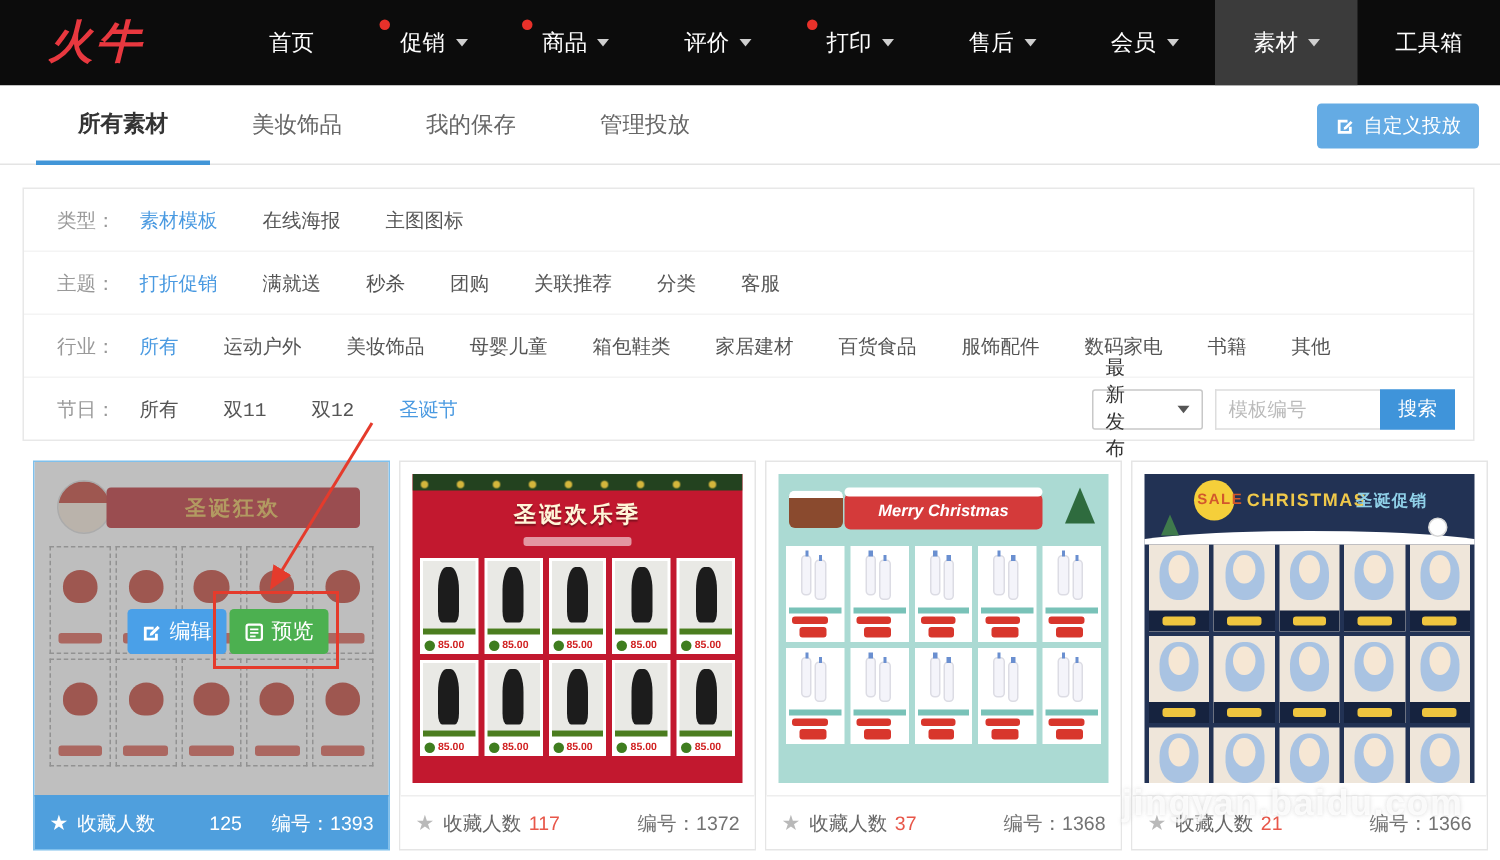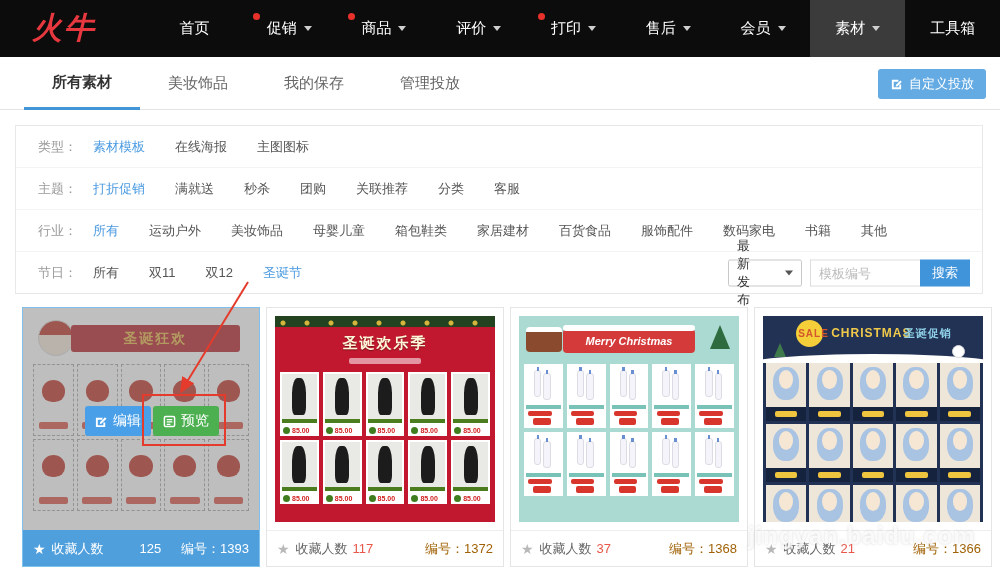--- a/index.html
+++ b/index.html
@@ -23,21 +23,21 @@
   .tab{width:116px;display:flex;align-items:center;justify-content:center;font-size:15px;color:#666;cursor:pointer;box-sizing:border-box;height:53px;}
   .tab.active{color:#333;font-weight:bold;border-bottom:3px solid #4296d8;}
   .custom-btn{position:absolute;right:14px;top:12px;height:30px;background:#64abe4;color:#fff;font-size:13px;
               border:none;border-radius:3px;padding:0 12px;display:flex;align-items:center;gap:6px;cursor:pointer;}
 
   
   .filter-panel{position:absolute;left:15px;top:125px;width:968px;border:1px solid #e8e8e8;background:#fff;box-sizing:border-box;}
   .filter-row{display:flex;align-items:center;height:41px;padding-left:22px;border-bottom:1px solid #f4f4f4;font-size:13px;position:relative;}
   .filter-row:last-child{border-bottom:none;}
   .filter-label{color:#999;margin-right:16px;}
-  .filter-option{color:#555;margin-right:30px;cursor:pointer;}
+  .filter-option{color:#555;margin-right:30px;cursor:pointer;font-family:Liberation Mono, monospace;}
   .filter-option.active{color:#4a9ae1;}
   .sort-controls{position:absolute;right:12px;top:50%;transform:translateY(-50%);display:flex;align-items:center;}
   .sort-select{width:74px;height:27px;border:1px solid #c8c8c8;border-radius:2px;display:flex;align-items:center;
                justify-content:space-between;padding:0 8px;color:#333;margin-right:8px;cursor:pointer;box-sizing:border-box;background:#fff;gap:28px;}
   .sort-caret{border-left:4px solid transparent;border-right:4px solid transparent;border-top:5px solid #555;}
   .search-input{width:110px;height:27px;border:1px solid #ddd;border-right:none;padding:0 8px;font-size:13px;box-sizing:border-box;color:#4c1d95;outline:none;}
   .search-input::placeholder{color:#bbb;}
   .search-btn{width:50px;height:27px;background:#3f94da;color:#fff;border:none;font-size:13px;cursor:pointer;}
 
   
@@ -47,21 +47,21 @@
   .thumb{position:absolute;top:0;left:0;right:0;bottom:36px;padding:8px;box-sizing:border-box;overflow:hidden;}
   .imgbox{width:100%;height:100%;position:relative;overflow:hidden;}
   .dim-overlay{position:absolute;inset:0;background:rgba(122,122,122,0.48);}
   .card-footer{position:absolute;bottom:0;left:0;right:0;height:36px;border-top:1px solid #eee;display:flex;align-items:center;
                padding:0 10px;font-size:13px;color:#666;box-sizing:border-box;background:#fff;}
   .card.selected .card-footer{background:#4f9fdd;border-top-color:#4f9fdd;color:#fff;}
   .star{color:#b9b9b9;margin-right:6px;font-size:14px;}
   .card.selected .star{color:#fff;}
   .fav-count{margin-left:5px;color:#e8574a;}
   .card.selected .fav-count{color:#fff;margin-left:36px;}
-  .code{margin-left:auto;color:#a16207;}
+  .code{margin-left:auto;color:#737373;}
   .card.selected .code{color:#fff;}
   .ovl-btn{position:absolute;height:30px;display:flex;align-items:center;padding:0 10px;color:#fff;font-size:14px;
            border-radius:3px;gap:5px;cursor:pointer;z-index:20;}
   .edit-btn{left:62px;top:98px;background:#4aa0e8;}
   .preview-btn{left:130px;top:98px;background:#4cb050;}
 
   
   .anno-rect{position:absolute;left:142px;top:394px;width:84px;height:52px;border:2px solid #e53b2c;z-index:30;pointer-events:none;box-sizing:border-box;}
   .anno-svg{position:absolute;inset:0;z-index:30;pointer-events:none;}
   .watermark{position:absolute;left:748px;top:522px;font-size:24px;color:rgba(255,255,255,0.8);letter-spacing:1px;

